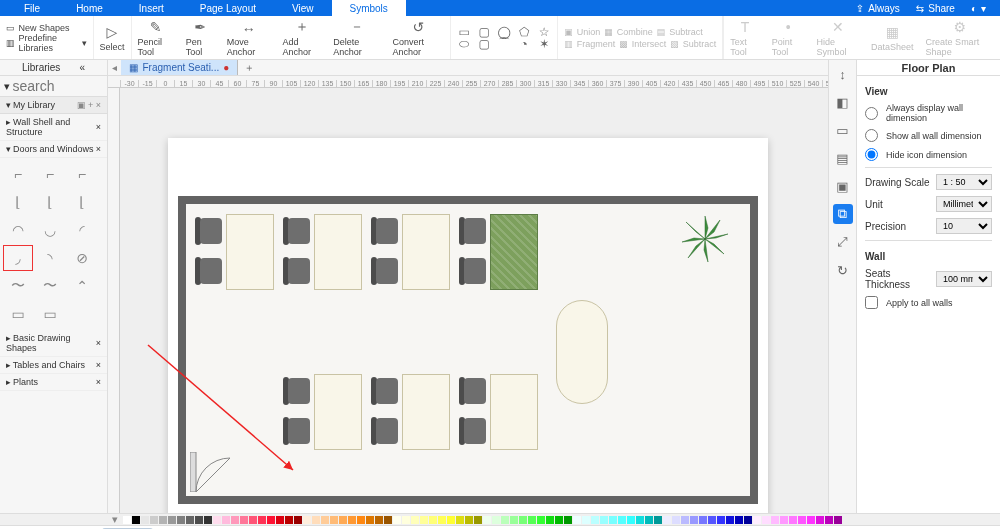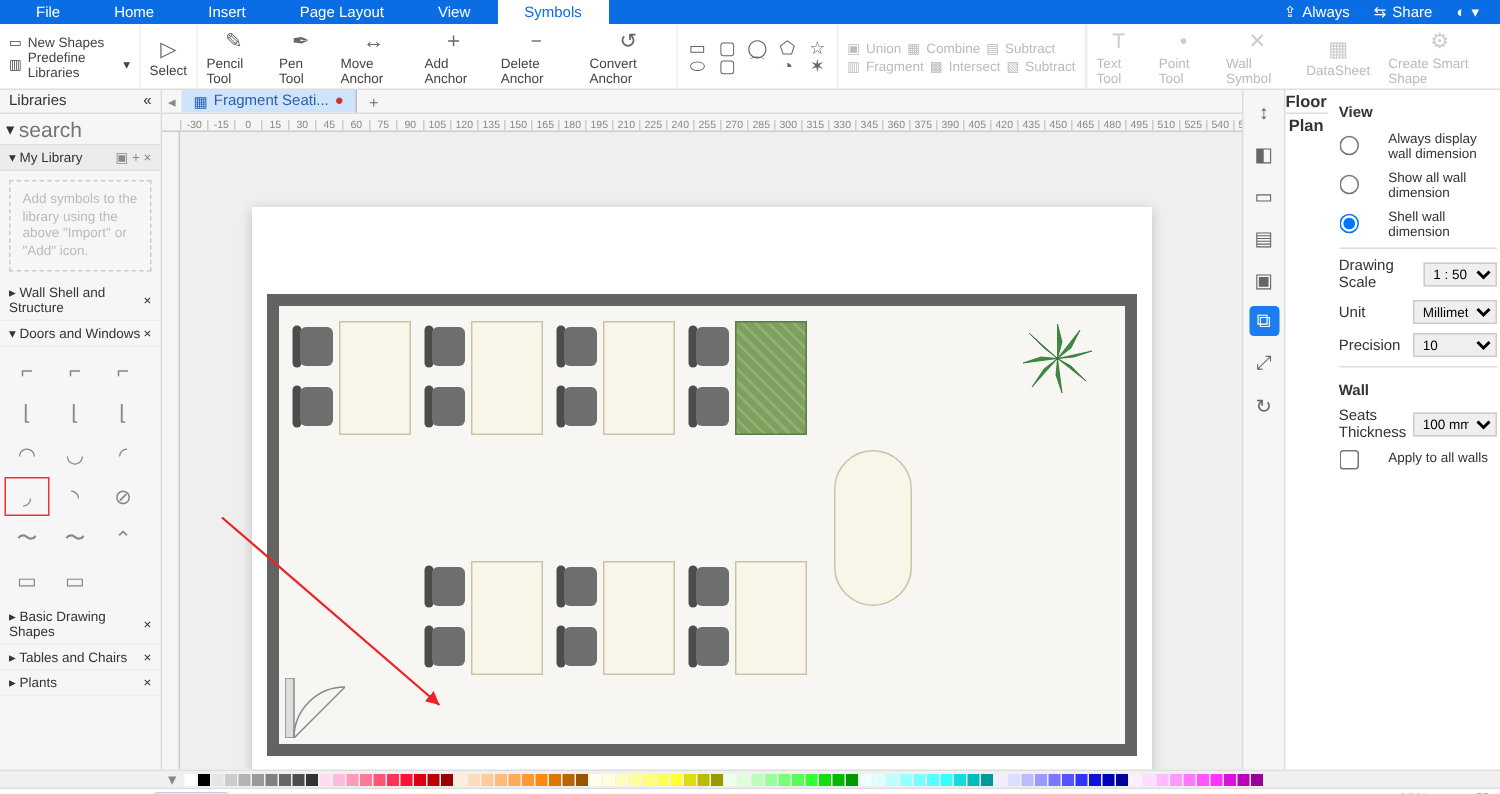--- a/index.html
+++ b/index.html
@@ -18,21 +18,21 @@
   .ribbon-tool.disabled { color:#bbb; }
   .ribbon-tool .ico { width:16px;height:16px; display:flex;align-items:center;justify-content:center;font-size:14px;color:#666;}
   .ribbon-tool.disabled .ico{color:#ccc;}
   .mini-btn { font-size:9px;color:#444;display:flex;align-items:center;gap:4px;}
   .shape-cluster { display:flex; flex-direction:column; justify-content:center; padding:2px 6px; border-right:1px solid #eee;}
   .shape-row { display:flex; gap:6px;}
   .shape-row span{width:14px;height:12px;display:flex;align-items:center;justify-content:center;color:#666;font-size:12px;border:1px solid transparent;}
   
   .main { display:flex; height: calc(529px - 16px - 44px - 16px); }
   .leftpanel { width:108px; background:#f6f6f6; border-right:1px solid #ddd; display:flex; flex-direction:column; }
-  .leftpanel-header { height:16px; display:flex; align-items:center; padding:0 6px; font-size:10px; border-bottom:1px solid #ddd; justify-content:space-between;}
+  .leftpanel-header { height:16px; display:flex; align-items:center; padding:0 22px; font-size:10px; border-bottom:1px solid #ddd; justify-content:space-between;}
   .search-row{ display:flex; align-items:center; padding:2px 4px; gap:3px;border-bottom:1px solid #ddd;}
   .search-row input{ flex:1; border:none; background:transparent; font-size:14px; outline:none;}
   .lib-group-hdr { font-size:9px; padding:3px 6px; background:#ececec; border-bottom:1px solid #ddd; display:flex; align-items:flex-end; justify-content:space-between;}
   .lib-hint{ color:#bbb;font-size:9px;padding:6px 8px;border:1px dashed #ccc;margin:6px;line-height:1.3;}
   .lib-sec{font-size:9px;padding:3px 6px;border-bottom:1px solid #eee;display:flex;justify-content:space-between;align-items:center;}
   .symgrid{display:flex;flex-wrap:wrap;padding:4px 4px;gap:4px;}
   .symcell{width:28px;height:24px;display:flex;align-items:center;justify-content:center;color:#888;font-size:14px;}
   .symcell.sel{outline:1px solid #e33;}
   .drag-arrow{position:absolute; left:40px; top:285px; width:150px; height:130px; pointer-events:none;}
   .drag-arrow svg{overflow:visible;}
@@ -58,27 +58,27 @@
   .chair.top{left:0;top:2px;} .chair.bot{left:0;top:42px;}
   .rug{position:absolute;background:#7da05d;background-image:repeating-linear-gradient(45deg,rgba(255,255,255,.15)0 2px,transparent 2px 6px);border:1px solid #5d7d46;}
   .oval{position:absolute;border:1px solid #c9c3a4;background:#f9f6e9;border-radius:26px;}
   .door{position:absolute;left:4px;bottom:4px;width:40px;height:40px;}
   .plant{position:absolute;right:20px;top:10px;width:50px;height:50px;}
   
   .vt{width:28px;background:#f6f6f6;border-left:1px solid #ddd;display:flex;flex-direction:column;align-items:center;padding-top:4px;gap:8px;}
   .vt .vbtn{width:20px;height:20px;display:flex;align-items:center;justify-content:center;color:#666;font-size:13px;border-radius:3px;}
   .vt .vbtn.active{background:#1a7df0;color:#fff;}
   
-  .rightpanel{width:144px;background:#fff;border-left:1px solid #ddd;display:flex;flex-direction:row;font-size:10px;}
+  .rightpanel{width:144px;background:#fff;border-left:1px solid #ddd;display:flex;flex-direction:column;font-size:10px;}
   .rp-title{height:16px;text-align:center;font-weight:bold;border-bottom:1px solid #ddd;line-height:16px;font-size:11px;}
   .rp-body{padding:6px 8px;display:flex;flex-direction:column;gap:6px;}
   .rp-sec{font-weight:bold;margin-top:4px;}
   .rp-row{display:flex;align-items:center;justify-content:space-between;gap:4px;}
   .rp-row select,.rp-row input[type=text]{width:56px;font-size:9px;border:1px solid #ccc;padding:1px 2px;}
-  .radio-row{display:flex;gap:20px;font-size:9px;}
+  .radio-row{display:flex;align-items:center;gap:8px;font-size:9px;}
   hr{border:none;border-top:1px solid #ddd;}
   
   .status{height:16px;background:#fff;border-top:1px solid #ddd;display:flex;align-items:center;font-size:10px;}
   .status .pagesel{padding:0 6px;}
   .pagetabs{flex:1;display:flex;align-items:center;gap:4px;padding:0 6px;}
   .pagetab{background:#e8f0fc;border:1px solid #bcd;border-bottom:none;padding:0 10px;font-size:9px;border-radius:3px 3px 0 0;}
   .zoom{display:flex;align-items:center;gap:6px;padding:0 8px;}
   .swatchbar{height:12px;display:flex;border-top:1px solid #ddd;padding-left:112px; align-items:center; gap:1px;}
   .sw{width:8px;height:8px;}
 </style>
@@ -199,21 +199,21 @@
   <div class="ribbon-tool disabled">
       <div class="ico">T</div>
       <span>Text Tool</span>
     </div>
   <div class="ribbon-tool disabled">
       <div class="ico">•</div>
       <span>Point Tool</span>
     </div>
   <div class="ribbon-tool disabled">
       <div class="ico">✕</div>
-      <span>Wall Symbol</span>
+      <span>Hide Symbol</span>
     </div>
   <div class="ribbon-tool disabled">
       <div class="ico">▦</div>
       <span>DataSheet</span>
     </div>
   <div class="ribbon-tool disabled">
       <div class="ico">⚙</div>
       <span>Create Smart Shape</span>
     </div>
 </div>
@@ -228,21 +228,20 @@
     <div class="search-row">
       <span>▾</span>
       <input placeholder="search" style="">
       <span>🔍</span>
       <span>☰</span>
     </div>
     <div class="lib-group-hdr">
         <span><span>▾ </span><span>My Library</span></span>
         <span style="color:#888">▣ + ×</span>
       </div>
-    <div class="lib-hint">Add symbols to the library using the above "Import" or "Add" icon.</div>
     <div class="lib-sec">
         <span><span>▸ </span><span>Wall Shell and Structure</span></span>
         <span>×</span>
       </div>
     <div class="lib-sec">
         <span><span>▾ </span><span>Doors and Windows</span></span>
         <span>×</span>
       </div>
     <div class="symgrid">
       <div class="symcell">⌐</div>
@@ -473,21 +472,21 @@
       <label class="radio-row">
           <input type="radio" name="wd" style="">
           <span>Always display wall dimension</span>
         </label>
       <label class="radio-row">
           <input type="radio" name="wd" style="">
           <span>Show all wall dimension</span>
         </label>
       <label class="radio-row">
           <input type="radio" name="wd" checked="" style="">
-          <span>Shell wall dimension</span>
+          <span>Hide icon dimension</span>
         </label>
       <hr>
       <div class="rp-row">
           <span>Drawing Scale</span>
           <select><option>1 : 50</option></select>
         </div>
       <div class="rp-row">
           <span>Unit</span>
           <select><option>Millimet...</option></select>
         </div>

